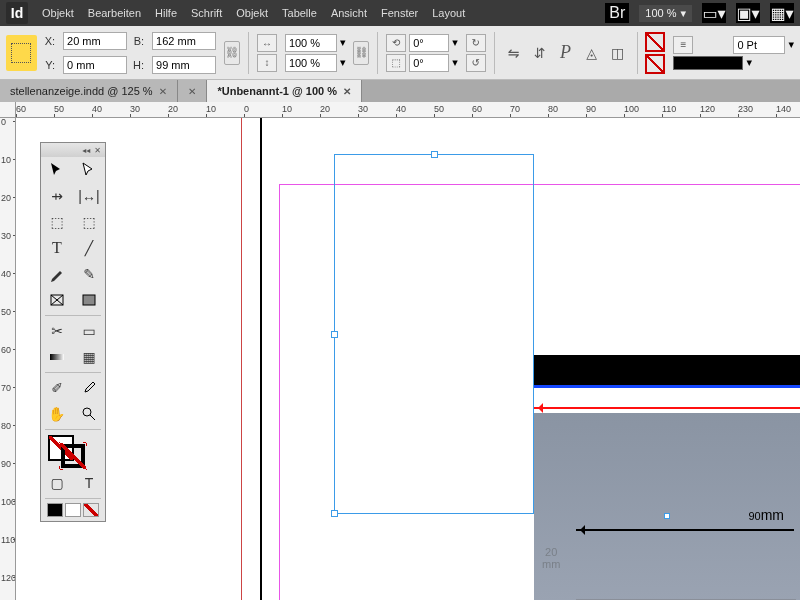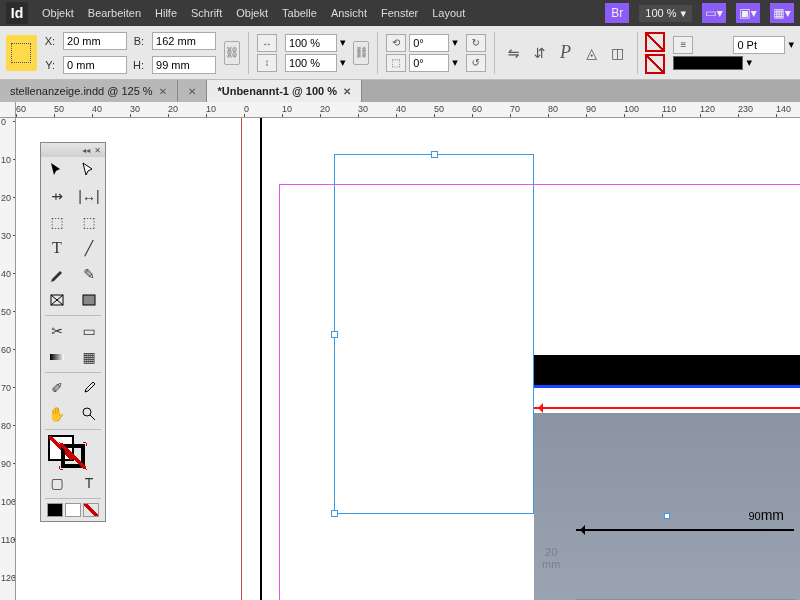--- a/index.html
+++ b/index.html
@@ -3,21 +3,21 @@
 <meta charset="utf-8">
 <style>
 * { margin: 0; padding: 0; box-sizing: border-box; font-family: Tahoma, Arial, sans-serif; font-size: 11px; }
 body { background: #e8e8e8; overflow: hidden; width: 800px; height: 600px; position: relative; }
 
 .appbar { height: 26px; background: #3a3a3a; display: flex; align-items: center; padding: 0 6px; gap: 14px; }
 .appbar .logo { width: 22px; height: 22px; background: #2c2c2c; color: #fff; font-weight: bold; font-size: 14px; display: flex; align-items: center; justify-content: center; border-radius: 2px; }
 .appbar .mi { color: #ddd; cursor: default; }
 .appbar .right { margin-left: auto; display: flex; align-items: center; gap: 10px; }
 .appbar .zoom-box { background: #4a4a4a; color: #eee; padding: 2px 6px; display: flex; align-items: center; gap: 4px; }
-.appbar .iconbtn { width: 24px; height: 20px; background: #8b5cf6; display: flex; align-items: center; justify-content: center; color: #eee; font-size: 12px; }
+.appbar .iconbtn { width: 24px; height: 20px; background: #000000; display: flex; align-items: center; justify-content: center; color: #eee; font-size: 16px; }
 
 .controlbar { height: 54px; background: #e8e8e8; border-bottom: 1px solid #bbb; display: flex; align-items: center; padding: 0 6px; gap: 8px; }
 .ref-icon { width: 36px; height: 36px; background: #fed94a; border-radius: 2px; display: flex; align-items: center; justify-content: center; position: relative; }
 .ref-icon::after { content: ""; width: 18px; height: 18px; border: 1px dotted #555; position: absolute; }
 .coord-grid { display: grid; grid-template-columns: auto 64px auto 64px; grid-auto-rows: 22px; gap: 2px 6px; align-items: center; }
 .coord-grid .lbl { color: #333; text-align: right; padding-right: 2px; }
 .coord-grid input { height: 18px; border: 1px solid #aaa; padding: 0 3px; font-size: 11px; background: #fff; }
 .sep { width: 1px; height: 42px; background: #bbb; }
 .link-icon { width: 18px; height: 24px; border: 1px solid #aaa; border-radius: 2px; display: flex; align-items: center; justify-content: center; color: #666; }
 .mini-stack { display: flex; flex-direction: column; gap: 2px; }

